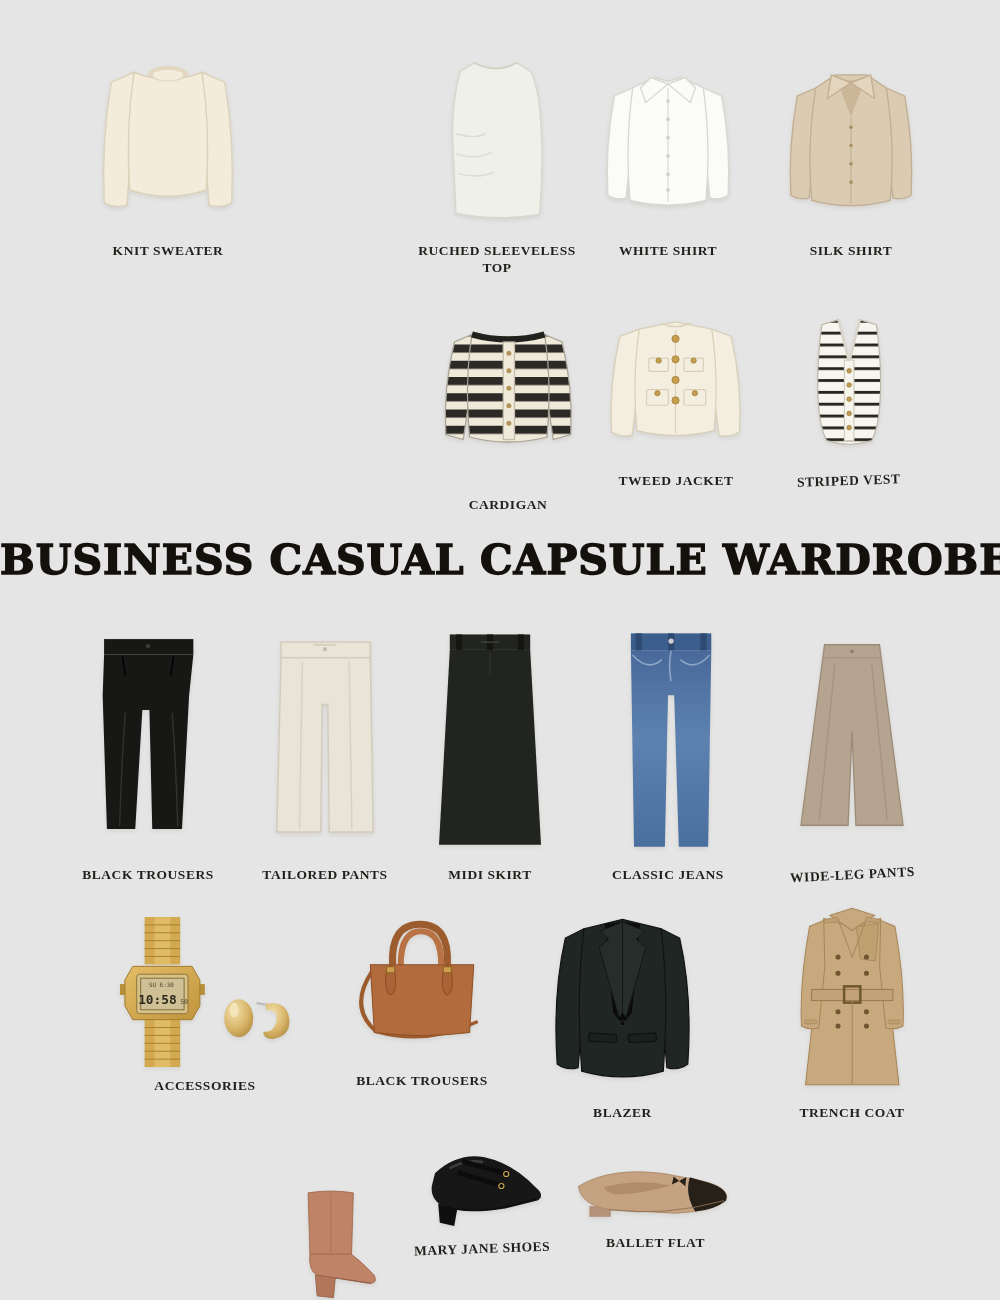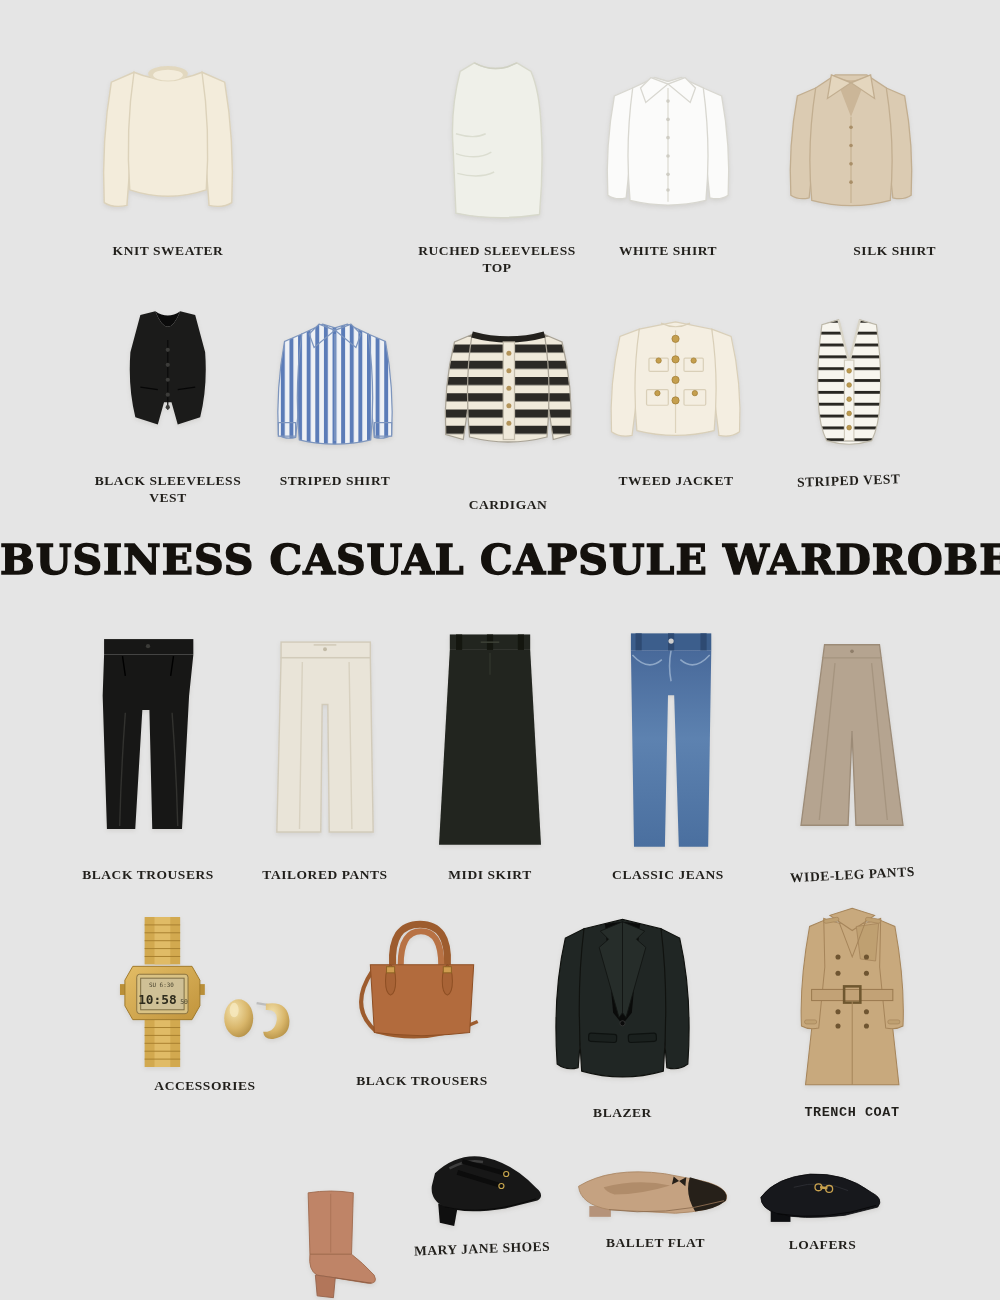--- a/index.html
+++ b/index.html
@@ -65,21 +65,21 @@
             <circle cx="65" cy="64" r="1.4"></circle>
           <circle cx="65" cy="78" r="1.4"></circle>
             <circle cx="65" cy="92" r="1.4"></circle>
             <circle cx="65" cy="104" r="1.4"></circle>
         </g>
       </svg>
     </div>
     <div class="label">WHITE  SHIRT</div>
   </div>
 
-  <div class="cell" style="left:766px;top:38px;width:170px;align-items:flex-end;">
+  <div class="cell" style="left:766px;top:38px;width:170px;">
     <div class="art" style="height:194px;">
       <svg viewBox="0 0 130 130" style="height:186px;">
         <g fill="#dbcbb2" stroke="#c2ae90" stroke-width="1">
           <path d="M38 26 L24 32 Q17 70 19 108 Q25 112 33 110 L38 62 Z"></path>
           <path d="M92 26 L106 32 Q113 70 111 108 Q105 112 97 110 L92 62 Z"></path>
           <path d="M38 26 L53 16 L77 16 L92 26 Q99 70 95 112 Q65 120 35 112 Q31 70 38 26 Z"></path>
         </g>
         <path d="M53 17 L65 48 L77 17 Q65 23 53 17 Z" fill="#cbb698"></path>
         <path d="M50 16 L65 22 L47 34 Z" fill="#e4d6be" stroke="#c2ae90"></path>
         <path d="M80 16 L65 22 L83 34 Z" fill="#e4d6be" stroke="#c2ae90"></path>
@@ -88,62 +88,21 @@
           <circle cx="65" cy="56" r="1.4"></circle>
             <circle cx="65" cy="70" r="1.4"></circle>
             <circle cx="65" cy="84" r="1.4"></circle>
             <circle cx="65" cy="98" r="1.4"></circle>
         </g>
       </svg>
     </div>
     <div class="label">SILK SHIRT</div>
   </div>
 
-  <div class="cell" style="left:83px;top:298px;width:170px;">
-    <div class="art" style="height:164px;">
-      <svg viewBox="0 0 120 130" style="height:162px;">
-        <path d="M38 12 L30 42 Q28 70 34 94 L52 100 L57 82 L63 82 L68 100 L86 94 Q92 70 90 42 L82 12 L70 9 Q60 34 50 9 Z" fill="#1b1b1a"></path>
-        <path d="M50 9 Q60 34 70 9 Q60 16 50 9 Z" fill="#0b0b0b"></path>
-        <line x1="60" y1="32" x2="60" y2="88" stroke="#0c0c0c"></line>
-        <path d="M38 70 L52 72 M68 72 L82 70" stroke="#060606"></path>
-        <g fill="#3c3c3a">
-          <circle cx="60" cy="40" r="1.7"></circle>
-            <circle cx="60" cy="52" r="1.7"></circle>
-            <circle cx="60" cy="64" r="1.7"></circle>
-            <circle cx="60" cy="76" r="1.7"></circle>
-            <circle cx="60" cy="86" r="1.7"></circle>
-        </g>
-      </svg>
-    </div>
-    <div class="label">BLACK SLEEVELESS VEST</div>
-  </div>
-
-  <div class="cell" style="left:250px;top:298px;width:170px;">
-    <div class="art" style="height:164px;">
-      <svg viewBox="0 0 130 130" style="height:160px;">
-        <defs>
-          <pattern id="p-blue" width="7" height="7" patternUnits="userSpaceOnUse">
-            <rect width="7" height="7" fill="#eef1f5"></rect>
-              <rect width="3.2" height="7" fill="#5b7cb8"></rect>
-          </pattern>
-        </defs>
-        <g fill="url(#p-blue)" stroke="#7d95bd" stroke-width="1">
-          <path d="M38 26 L24 32 Q17 70 19 108 Q25 112 33 110 L38 62 Z"></path>
-          <path d="M92 26 L106 32 Q113 70 111 108 Q105 112 97 110 L92 62 Z"></path>
-          <path d="M38 26 L55 18 L65 21 L75 18 L92 26 Q98 70 94 112 Q65 119 36 112 Q32 70 38 26 Z"></path>
-          <path d="M52 18 L65 23 L48 37 L44 26 Z"></path>
-          <path d="M78 18 L65 23 L82 37 L86 26 Z"></path>
-          <rect x="19" y="98" width="14" height="11"></rect>
-          <rect x="97" y="98" width="14" height="11"></rect>
-        </g>
-        <line x1="65" y1="26" x2="65" y2="113" stroke="#8aa0c4"></line>
-      </svg>
-    </div>
-    <div class="label">STRIPED SHIRT</div>
-  </div>
+
 
   <div class="cell" style="left:423px;top:298px;width:170px;gap:24px;">
     <div class="art" style="height:164px;">
       <svg viewBox="0 0 130 120" style="height:150px;">
         <defs>
           <pattern id="p-card" width="10" height="13" patternUnits="userSpaceOnUse">
             <rect width="10" height="13" fill="#efe9da"></rect>
               <rect width="10" height="6.5" fill="#2c2a26"></rect>
           </pattern>
         </defs>
@@ -371,21 +330,21 @@
         <path d="M75 18 L56 26 L63 33 L55 40 L72 100 L75 96 Z" fill="#262d2a" stroke="#121513" stroke-width=".8"></path>
         <path d="M75 18 L94 26 L87 33 L95 40 L78 100 L75 96 Z" fill="#262d2a" stroke="#121513" stroke-width=".8"></path>
         <circle cx="75" cy="105" r="2.2" fill="#0a0a0a" stroke="#3a3a3a" stroke-width=".7"></circle>
         <rect x="46" y="114" width="24" height="7" rx="2" fill="#1a201e" stroke="#0e1210" transform="rotate(3 58 117)"></rect>
         <rect x="80" y="114" width="24" height="7" rx="2" fill="#1a201e" stroke="#0e1210" transform="rotate(-3 92 117)"></rect>
       </svg>
     </div>
     <div class="label">BLAZER</div>
   </div>
 
-  <div class="cell" style="left:758px;top:894px;width:188px;font-family:Liberation Mono, monospace;">
+  <div class="cell" style="left:758px;top:894px;width:188px;">
     <div class="art" style="height:200px;">
       <svg viewBox="0 0 160 195" style="height:198px;">
         <g fill="#c8a97d" stroke="#a6855a" stroke-width="1">
           <path d="M52 22 L34 186 L126 186 L108 22 Q80 34 52 22 Z"></path>
           <path d="M52 24 L38 30 Q28 85 30 128 Q37 132 47 130 L53 70 Z"></path>
           <path d="M108 24 L122 30 Q132 85 130 128 Q123 132 113 130 L107 70 Z"></path>
           <path d="M80 12 L58 19 L80 34 L102 19 Z"></path>
         </g>
         <path d="M84 30 L106 27 L103 64 L88 62 Z" fill="#bfa071" stroke="#a6855a" stroke-width=".8"></path>
         <path d="M66 23 L80 60 L94 23" stroke="#a6855a" fill="none"></path>
@@ -448,28 +407,14 @@
         <path d="M14 36 Q50 14 110 22 L152 30 Q184 38 178 52 Q162 64 122 66 L48 62 Q16 56 14 36 Z" fill="#c5a281" stroke="#ab8765"></path>
         <path d="M138 26 L152 30 Q184 38 178 52 Q166 62 144 64 Q132 45 138 26 Z" fill="#262019"></path>
         <path d="M42 37 Q80 27 116 35 Q84 45 54 45 Q44 42 42 37 Z" fill="#b08c6a"></path>
         <path d="M126 30 L134 26 L133 36 Z M126 30 L120 25 L118 34 Z" fill="#262019"></path>
         <path d="M48 62 Q110 70 176 52" stroke="#8f6f52" fill="none"></path>
       </svg>
     </div>
     <div class="label">BALLET FLAT</div>
   </div>
 
-  <div class="cell" style="left:740px;top:1152px;width:165px;">
-    <div class="art" style="height:74px;">
-      <svg viewBox="0 0 185 85" style="height:70px;">
-        <rect x="30" y="66" width="24" height="14" fill="#0e0f12"></rect>
-        <path d="M18 50 Q36 26 78 22 Q120 20 152 44 Q168 52 160 62 L120 72 Q66 78 38 70 Q18 64 18 50 Z" fill="#17181c" stroke="#08090b"></path>
-        <path d="M58 38 Q92 28 124 42" stroke="#2e3036" fill="none"></path>
-        <circle cx="88" cy="38" r="4.2" fill="none" stroke="#c9a24e" stroke-width="1.6"></circle>
-        <circle cx="101" cy="40" r="4.2" fill="none" stroke="#c9a24e" stroke-width="1.6"></circle>
-        <rect x="90" y="37" width="9" height="3" fill="#c9a24e" transform="rotate(8 94 38)"></rect>
-        <path d="M38 70 Q95 80 158 60" stroke="#050506" fill="none"></path>
-      </svg>
-    </div>
-    <div class="label">LOAFERS</div>
-  </div>
 
 </div>
 
 </body></html>

